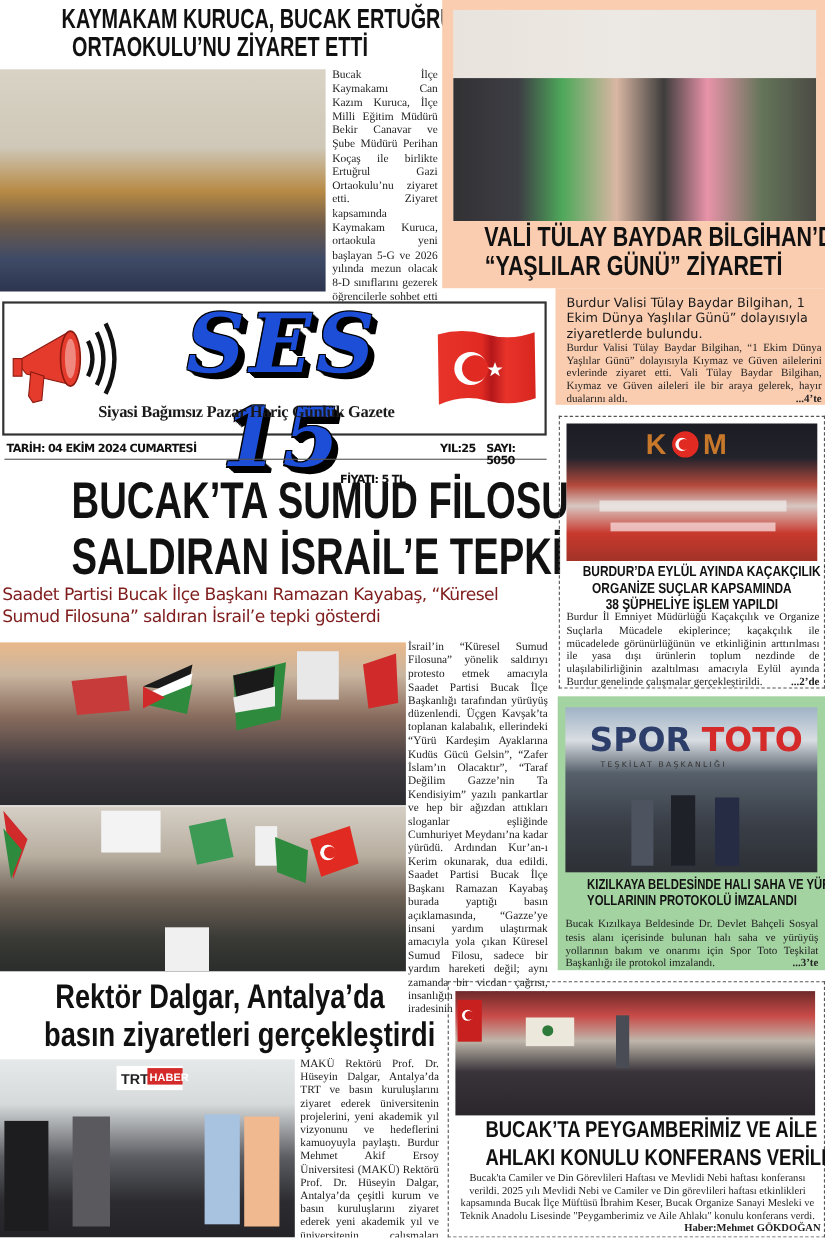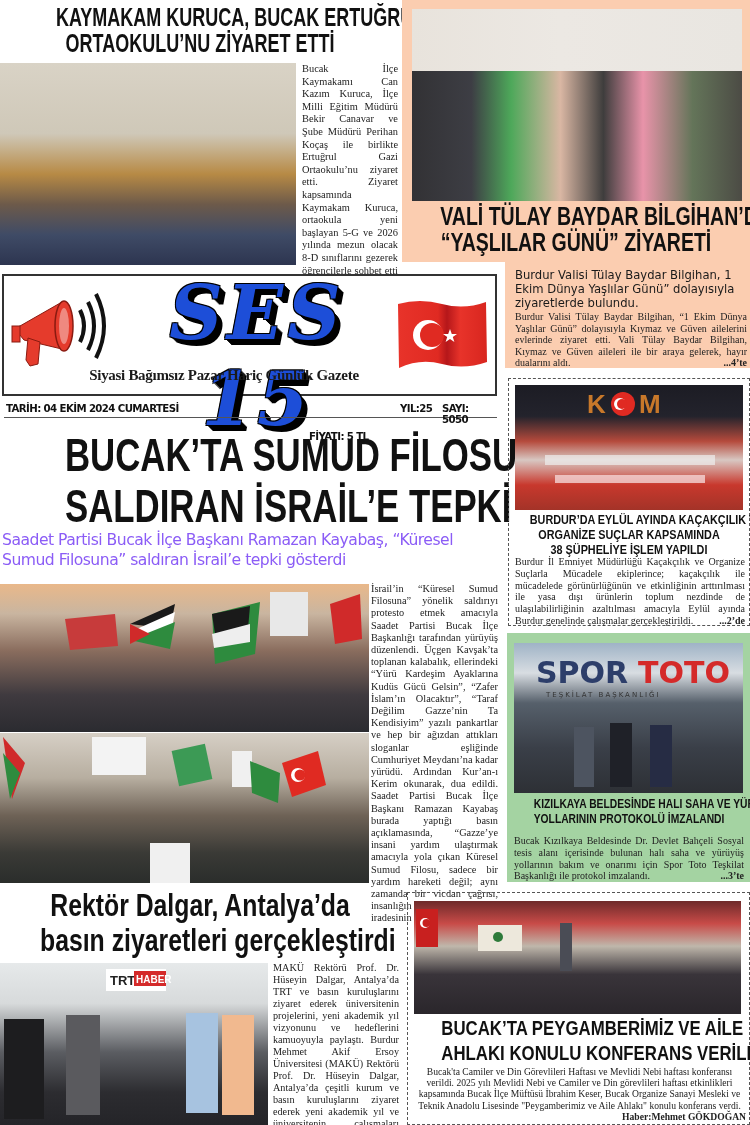--- a/index.html
+++ b/index.html
@@ -39,21 +39,21 @@
   #tagline { left: 60px; top: 91px; width: 320px; text-align: center; font-family: "Liberation Serif", serif; font-weight: bold; font-size: 15px; color: #1a1a1a; letter-spacing: -0.3px; }
   #flag { left: 392px; top: 20px; width: 93px; height: 76px; }
 
   
   #info-bar { left: 4px; top: 402px; width: 493px; height: 16px; border-bottom: 1.5px solid #555; font-family: "DejaVu Sans", sans-serif; font-weight: bold; font-size: 10.2px; color: #111; }
   #info-bar span { position: absolute; top: 1px; letter-spacing: -0.6px; }
 
   
   #main-title { left: 0; top: 429px; width: 500px; font-size: 47px; line-height: 51px; transform: scaleX(0.74); transform-origin: center top; }
   #main-title div { width: 500px; }
-  #main-sub { left: 2px; top: 530px; width: 498px; font-family: "DejaVu Sans", sans-serif; font-size: 15.6px; line-height: 20px; color: #8b5cf6; letter-spacing: -0.5px; font-weight: normal; }
+  #main-sub { left: 2px; top: 530px; width: 498px; font-family: "DejaVu Sans", sans-serif; font-size: 15.6px; line-height: 20px; color: #7f1d1d; letter-spacing: -0.5px; font-weight: normal; }
   #main-photo-1 { left: 0; top: 584px; width: 369px; height: 148px;
     background: linear-gradient(180deg, #e9b88a 0%, #c9b5a0 20%, #8a6d5e 45%, #3f3a3f 75%, #2b2b30 100%); }
   #main-photo-2 { left: 0; top: 733px; width: 369px; height: 150px;
     background: linear-gradient(180deg, #d6cfc5 0%, #b7aea0 30%, #6e6256 55%, #3a3a36 80%, #2a2d2b 100%); }
   #main-text { left: 371px; top: 583px; width: 127px; font-size: 10.3px; line-height: 12.2px; text-align: justify; }
 
   
   #s3-box { left: 508px; top: 378px; width: 242px; height: 248px; }
   #s3-photo { left: 515px; top: 385px; width: 228px; height: 125px;
     background: linear-gradient(180deg, #1c1c24 0%, #23232c 25%, #b54a3c 45%, #d8c7c2 60%, #c8382d 80%, #a33328 100%); }

